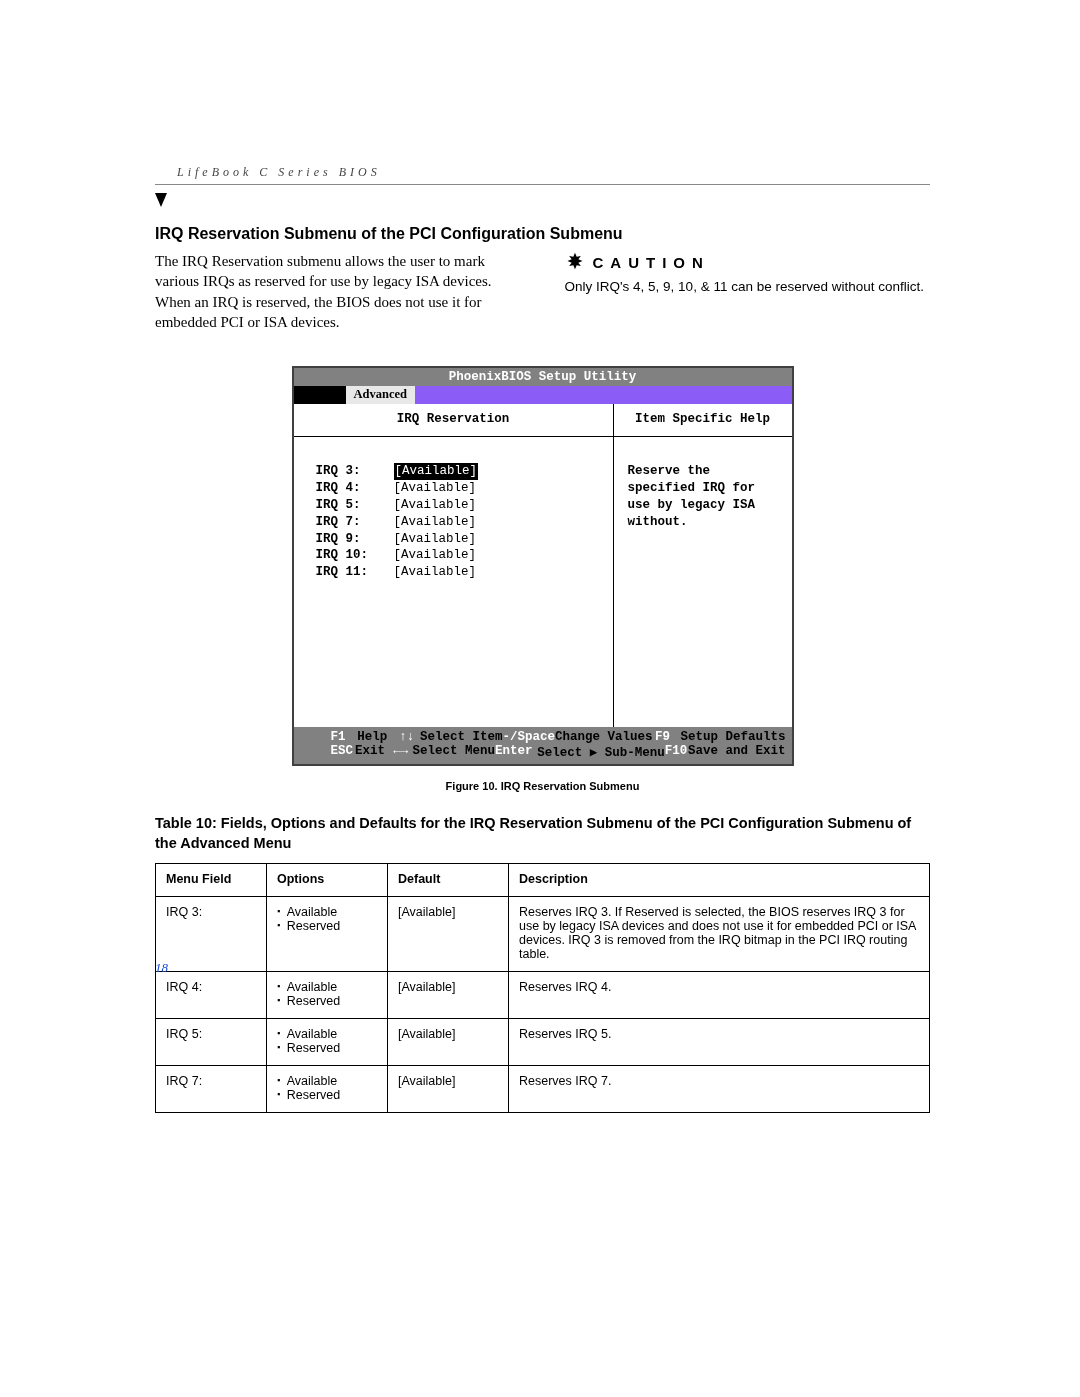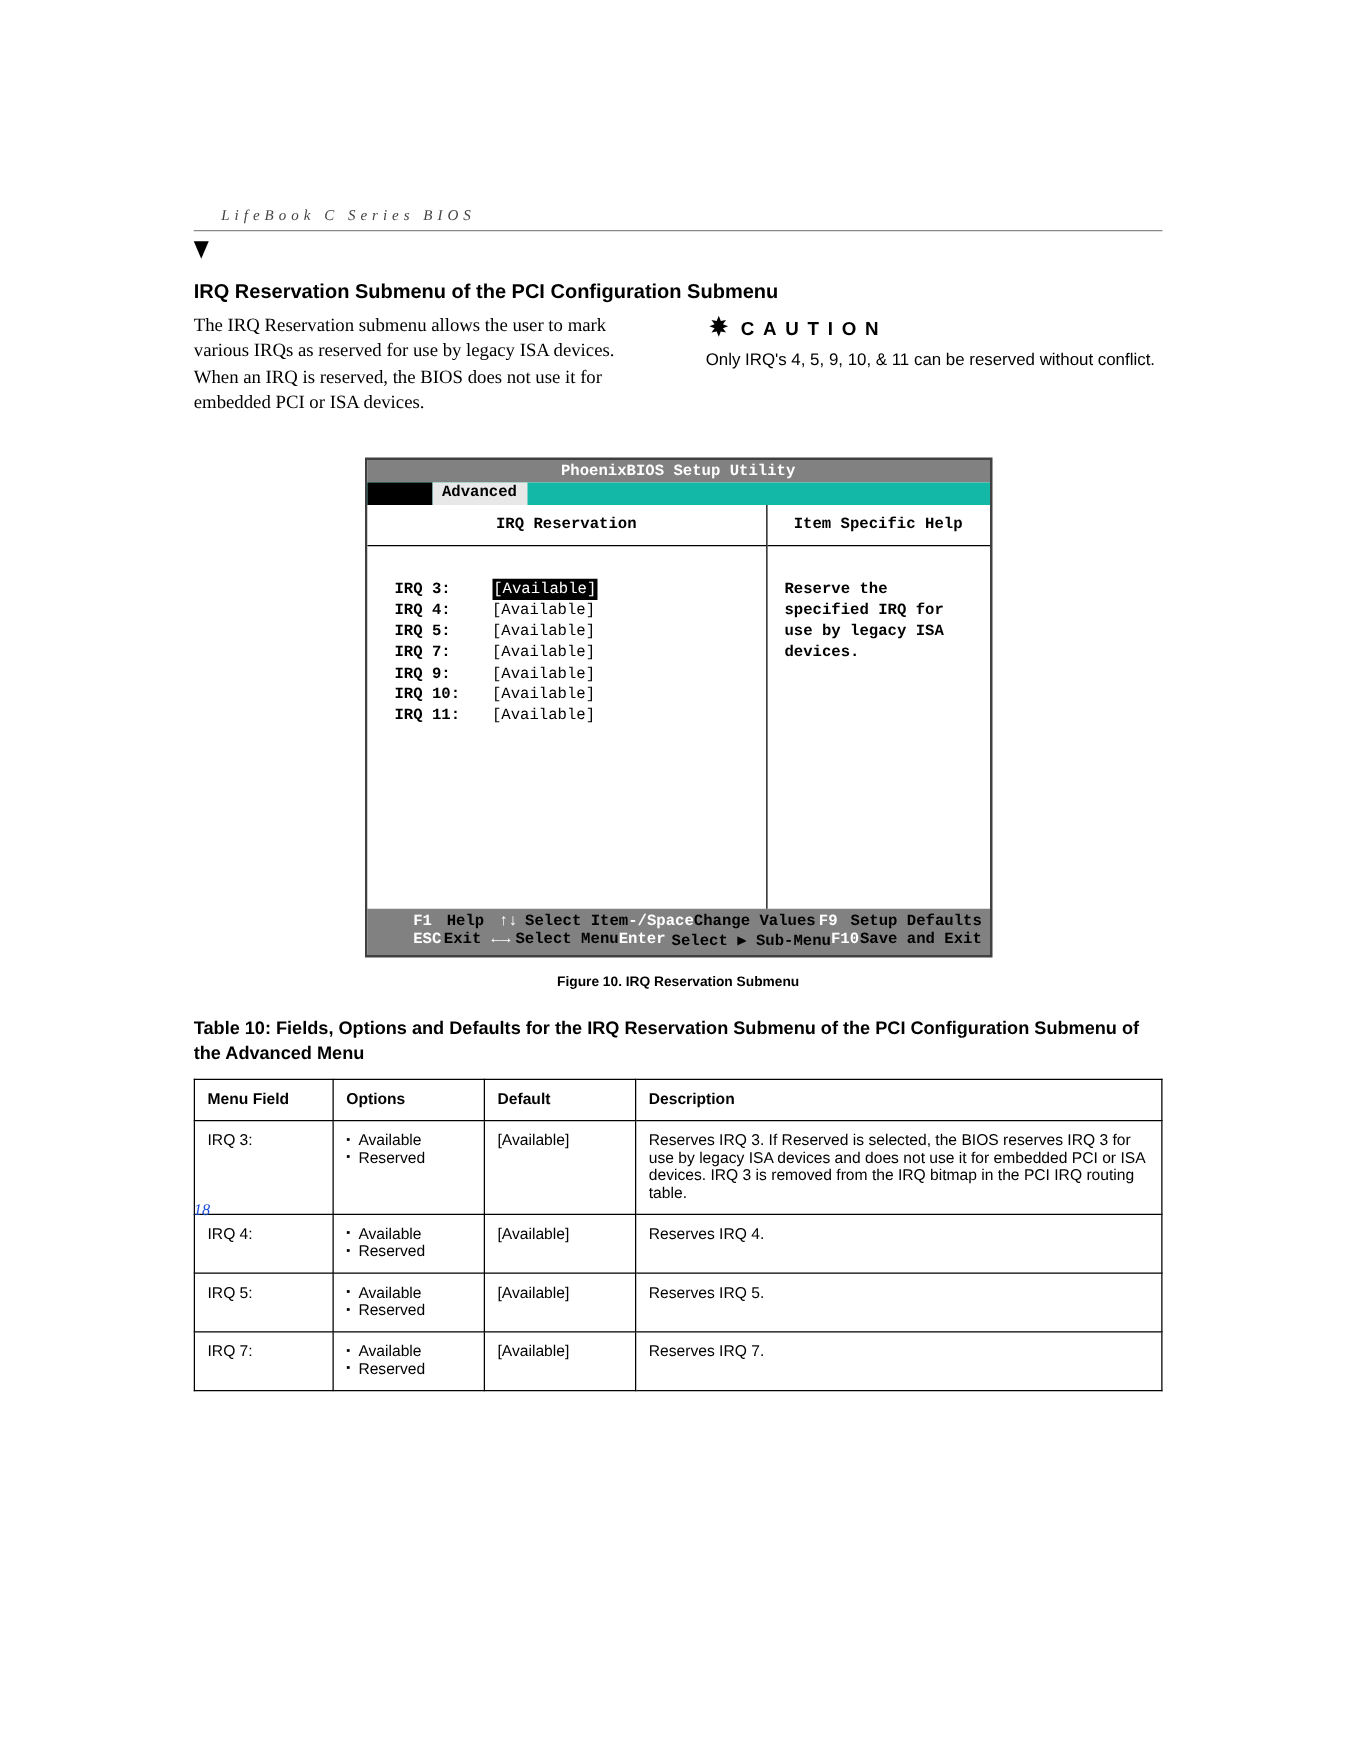--- a/index.html
+++ b/index.html
@@ -78,23 +78,24 @@
     color: #000;
   }
   .bios-title {
     background: #818181;
     color: #fff;
     font-weight: bold;
     text-align: center;
     padding: 2px 0;
   }
   .bios-tabs {
-    background: #14b8a6;
+    background: #8b5cf6;
     height: 18px;
     display: flex;
+    font-family: Liberation Serif, serif;
   }
   .bios-tab-spacer { width: 52px; background:#000; }
   .bios-tab {
     background: #e8e8e8;
     color: #000;
     font-weight: bold;
     padding: 1px 8px;
     height: 16px;
   }
   .bios-body {
@@ -253,21 +254,21 @@
                 <span class="val">[Available]</span>
               </div>
               <div class="irq-row">
                 <span class="lbl">IRQ 11: </span>
                 <span class="val">[Available]</span>
               </div>
             </div>
         </div>
         <div class="bios-right">
           <div class="bios-panehead">Item Specific Help</div>
-          <div class="bios-right-body">Reserve the specified IRQ for use by legacy ISA devices.</div>
+          <div class="bios-right-body">Reserve the specified IRQ for use by legacy ISA without.</div>
         </div>
       </div>
       <div class="bios-footer">
         <div class="row">
           <span class="c1">F1</span>
           <span class="c2">Help</span>
           <span class="c3">↑↓</span>
           <span class="c4">Select Item</span>
           <span class="c5">-/Space</span>
           <span class="c6">Change Values</span>

